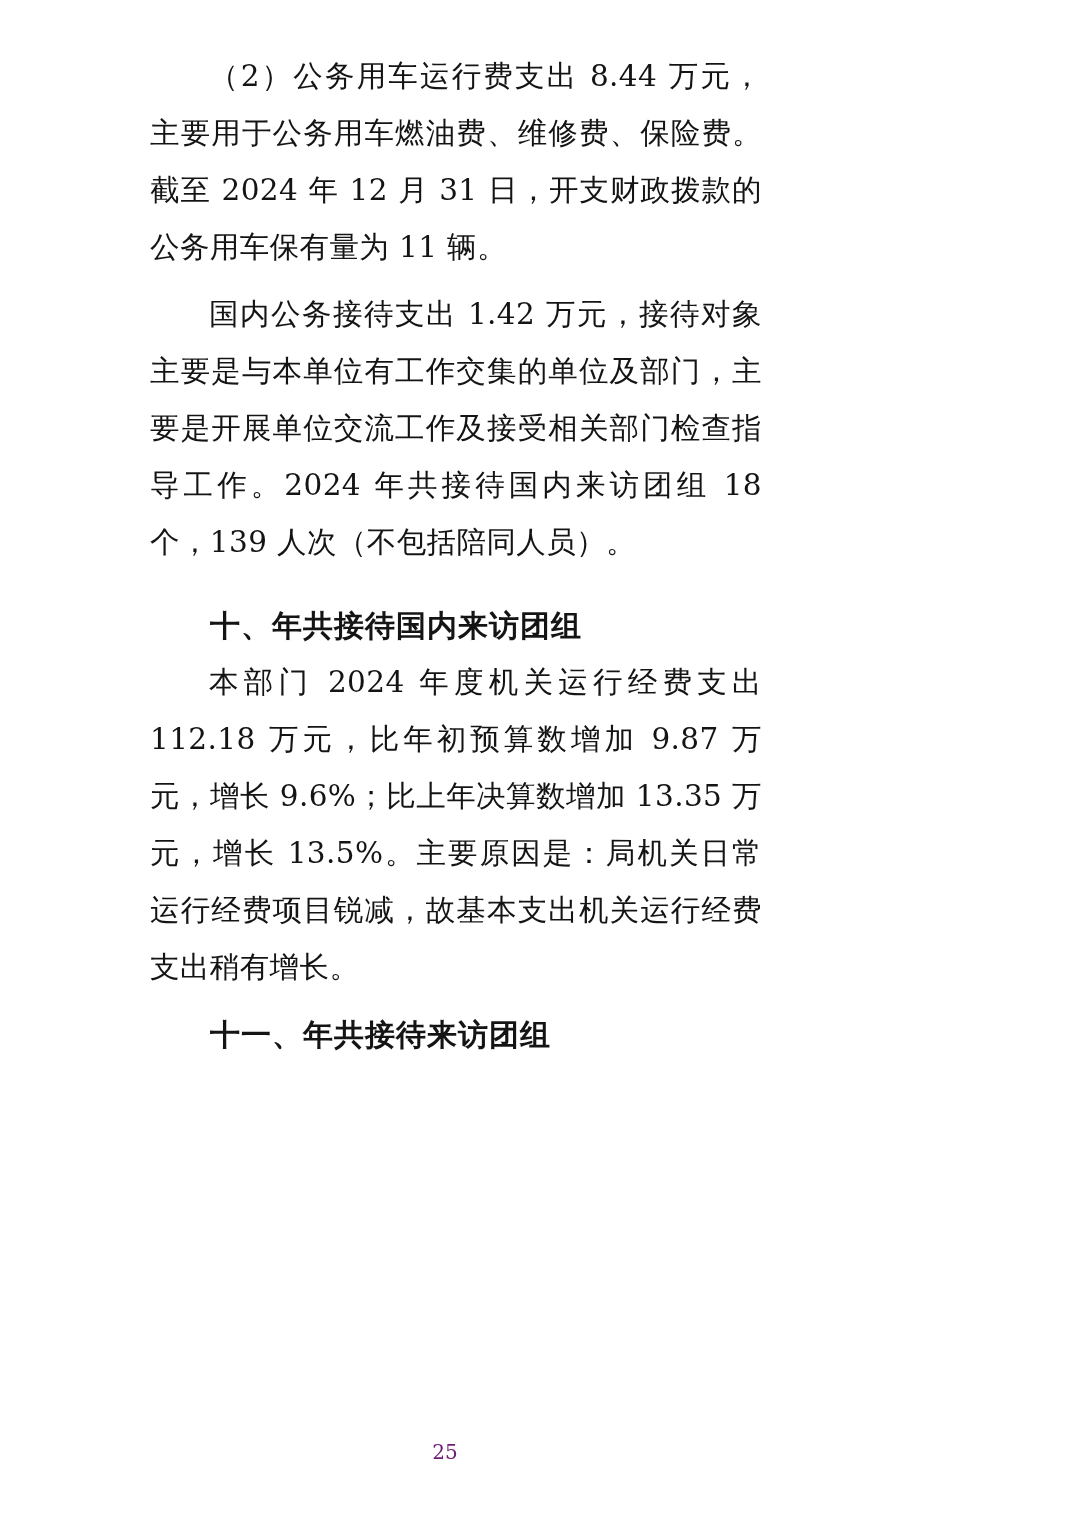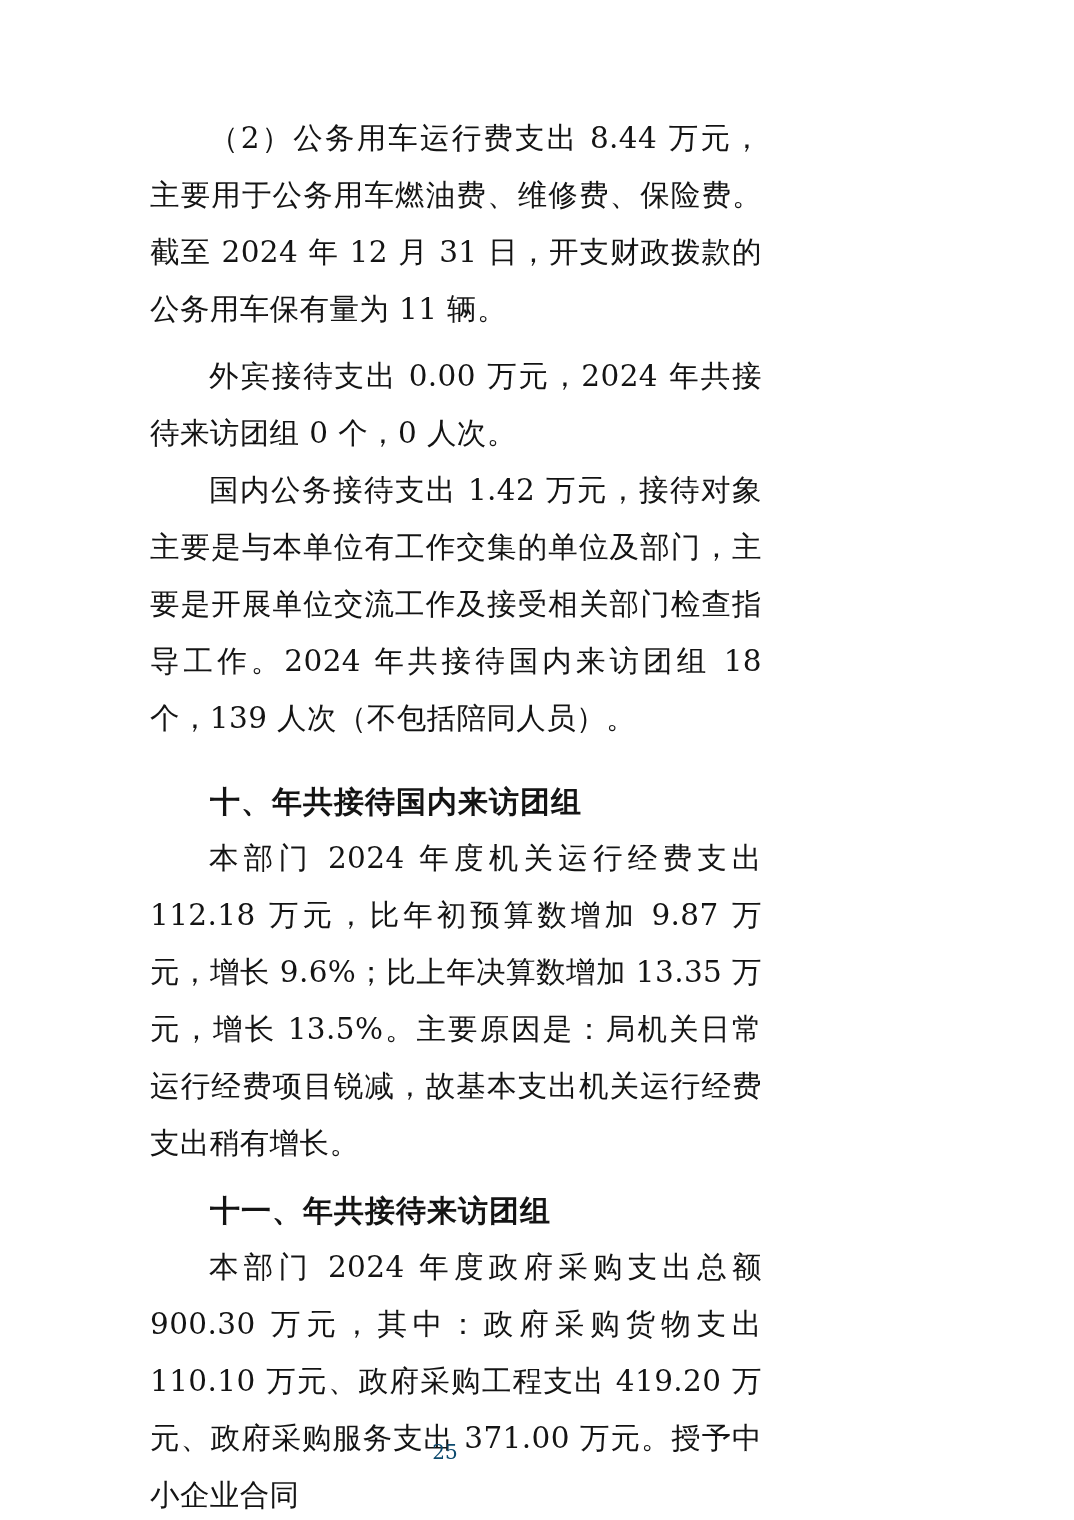--- a/index.html
+++ b/index.html
@@ -10,21 +10,21 @@
   body {
     font-family: "DejaVu Serif", "Liberation Serif", serif;
     color: #141414;
   }
   .page {
     position: relative;
     width: 890px;
     height: 1520px;
     background: #ffffff;
     box-sizing: border-box;
-    padding: 110px 128px 60px 150px;
+    padding: 48px 128px 60px 150px;
     overflow: hidden;
   }
   .body-text {
     font-size: 29.5px;
     line-height: 57px;
     text-align: justify;
     text-justify: inter-ideograph;
     letter-spacing: 0.4px;
   }
   p.para {
@@ -43,45 +43,43 @@
   .spacer-sm { height: 10px; }
   .spacer-md { height: 26px; }
   .page-number {
     position: absolute;
     left: 0;
     right: 0;
     bottom: 56px;
     text-align: center;
     font-size: 20px;
     font-family: "DejaVu Serif", "Liberation Serif", serif;
-    color: #0c4a6e;
+    color: #701a75;
   }
 </style>
 </head>
 <body>
 
 <div class="page">
   <div class="body-text">
 
     <p class="para">（2）公务用车运行费支出 8.44 万元，主要用于公务用车燃油费、维修费、保险费。截至 2024 年 12 月 31 日，开支财政拨款的公务用车保有量为 11 辆。</p>
     <div class="spacer-sm"></div>
 
 
-    <p class="para">外宾接待支出 0.00 万元，2024 年共接待来访团组 0 个，0 人次。</p>
 
     <p class="para">国内公务接待支出 1.42 万元，接待对象主要是与本单位有工作交集的单位及部门，主要是开展单位交流工作及接受相关部门检查指导工作。2024 年共接待国内来访团组 18 个，139 人次（不包括陪同人员）。</p>
 
     <div class="spacer-md"></div>
 
     <h2 class="heading">十、年共接待国内来访团组</h2>
 
     <p class="para">本部门 2024 年度机关运行经费支出 112.18 万元，比年初预算数增加 9.87 万元，增长 9.6%；比上年决算数增加 13.35 万元，增长 13.5%。主要原因是：局机关日常运行经费项目锐减，故基本支出机关运行经费支出稍有增长。</p>
 
     <div class="spacer-sm"></div>
 
     <h2 class="heading">十一、年共接待来访团组</h2>
 
-    <p class="para">本部门 2024 年度政府采购支出总额900.30 万元，其中：政府采购货物支出 110.10 万元、政府采购工程支出 419.20 万元、政府采购服务支出 371.00 万元。授予中小企业合同</p>
 
   </div>
 
   <div class="page-number">25</div>
 </div>
 
 </body></html>

